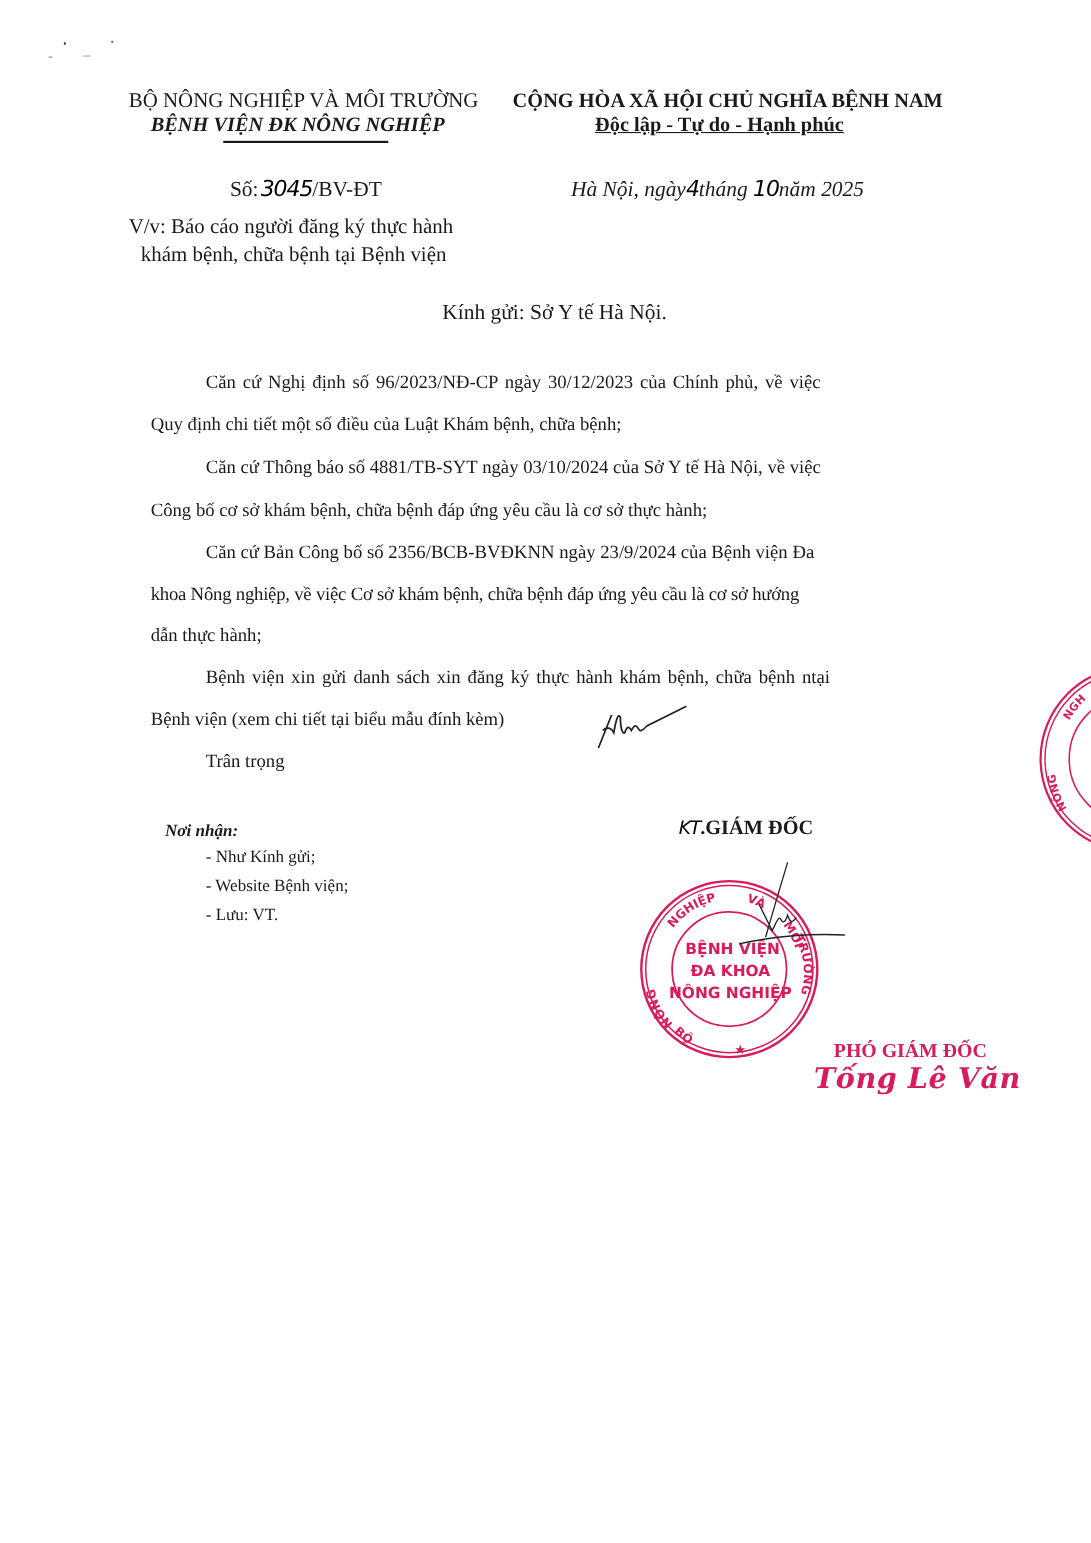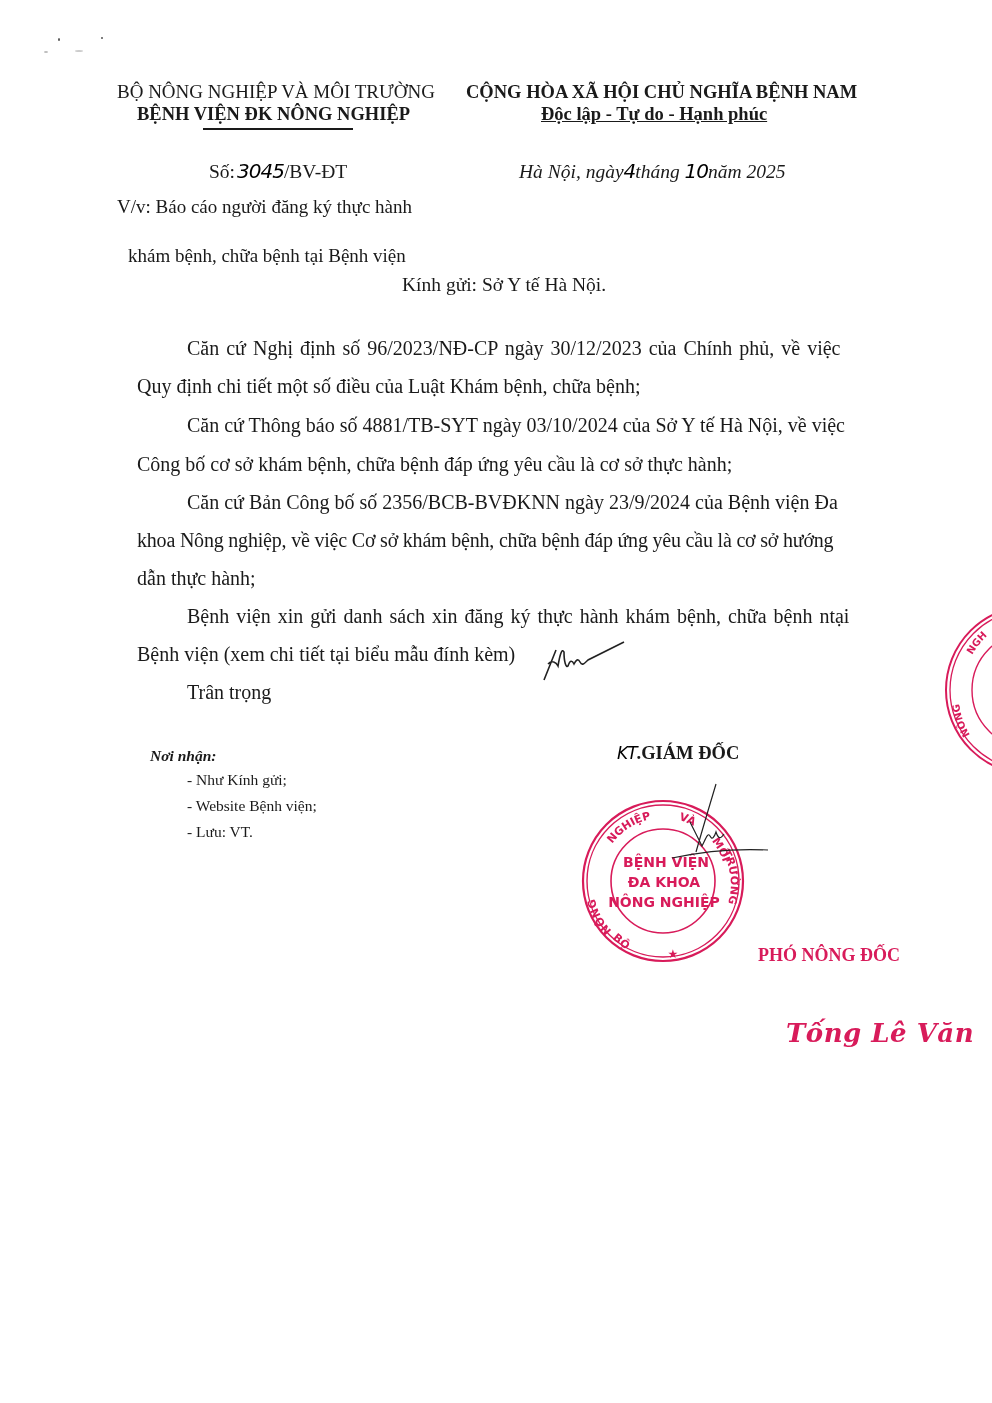--- a/index.html
+++ b/index.html
@@ -5,50 +5,50 @@
     html, body { margin: 0; padding: 0; }
     body {
       width: 992px; height: 1403px; background: #ffffff; position: relative; overflow: hidden;
       font-family: "Liberation Serif", "DejaVu Serif", serif; color: #1a1a1a;
     }
     .abs { position: absolute; white-space: nowrap; }
     .hdr { font-size: 19px; line-height: 22px; }
     .bold { font-weight: bold; }
     .ul { position: absolute; height: 1.5px; background: #1a1a1a; }
     .hand { font-family: "DejaVu Sans", sans-serif; font-style: italic; font-size: 20px; letter-spacing: -1px; color: #000000; }
-    .body-line { font-size: 20px; line-height: 24px; }
+    .body-line { font-size: 17px; line-height: 24px; }
     .small { font-size: 15.5px; line-height: 21px; }
     .stamp-color { color: #d81b5a; }
     .speck { position: absolute; background: #555; border-radius: 50%; }
   </style>
 </head>
 <body>
 
 <div class="speck" style="left:58px;top:38px;width:2px;height:3px;"></div>
 <div class="speck" style="left:101px;top:37px;width:2px;height:2px;"></div>
 <div class="speck" style="left:44px;top:51px;width:4px;height:2px;background:#bbb;"></div>
 <div class="speck" style="left:75px;top:50px;width:8px;height:2px;background:#ccc;"></div>
 
 <div class="abs hdr" style="left:117px;top:81px;">BỘ NÔNG NGHIỆP VÀ MÔI TRƯỜNG</div>
-<div class="abs hdr bold" style="left:137px;top:103px;font-size:18.5px;">BỆNH VIỆN ĐK NÔNG NGHIỆP</div>
+<div class="abs hdr bold" style="left:137px;top:103px;font-size:18.5px;font-style:italic;">BỆNH VIỆN ĐK NÔNG NGHIỆP</div>
 <div class="ul" style="left:203px;top:128px;width:150px;"></div>
 
 <div class="abs hdr bold" style="left:466px;top:81px;font-size:18.5px;">CỘNG HÒA XÃ HỘI CHỦ NGHĨA BỆNH NAM</div>
 <div class="abs hdr bold" style="left:541px;top:103px;font-size:18.5px;text-decoration:underline;">Độc lập - Tự do - Hạnh phúc</div>
 
 <div class="abs hdr" style="left:209px;top:160px;font-size:19.5px;">
   <span>Số:</span><span class="hand" style="margin-left:2px;">3045</span><span>/BV-ĐT</span>
 </div>
 
 <div class="abs hdr" style="left:519px;top:160px;font-style:italic;font-size:19.5px;">
   <span>Hà Nội, ngày</span><span class="hand">4</span><span>tháng</span> <span class="hand">10</span><span>năm 2025</span>
 </div>
 
 <div class="abs body-line" style="left:117px;top:195px;font-size:19px;">V/v: Báo cáo người đăng ký thực hành</div>
-<div class="abs body-line" style="left:128px;top:220px;font-size:19px;margin-top:24px;">khám bệnh, chữa bệnh tại Bệnh viện</div>
+<div class="abs body-line" style="left:128px;top:220px;font-size:19px;">khám bệnh, chữa bệnh tại Bệnh viện</div>
 
 <div class="abs body-line" style="left:402px;top:273px;font-size:19.5px;">Kính gửi: Sở Y tế Hà Nội.</div>
 
 <div class="abs body-line" style="left:187px;top:336px;word-spacing:2px;">Căn cứ Nghị định số 96/2023/NĐ-CP ngày 30/12/2023 của Chính phủ, về việc</div>
 <div class="abs body-line" style="left:137px;top:374px;">Quy định chi tiết một số điều của Luật Khám bệnh, chữa bệnh;</div>
 
 <div class="abs body-line" style="left:187px;top:413px;">Căn cứ Thông báo số 4881/TB-SYT ngày 03/10/2024 của Sở Y tế Hà Nội, về việc</div>
 <div class="abs body-line" style="left:137px;top:452px;">Công bố cơ sở khám bệnh, chữa bệnh đáp ứng yêu cầu là cơ sở thực hành;</div>
 
 <div class="abs body-line" style="left:187px;top:490px;">Căn cứ Bản Công bố số 2356/BCB-BVĐKNN ngày 23/9/2024 của Bệnh viện Đa</div>
@@ -96,22 +96,22 @@
     <text x="86" y="91" font-size="14">ĐA KHOA</text>
     <text x="86" y="111" font-size="14">NÔNG NGHIỆP</text>
     <text x="95" y="162" font-size="12">★</text>
   </g>
 </svg>
 
 <svg class="abs" style="left:650px;top:780px;" width="130" height="85" viewBox="0 0 130 85">
   <path d="M66 4 C60 24, 54 44, 46 72 M40 42 C44 50, 48 58, 52 66 C56 58, 58 52, 60 56 C62 60, 64 58, 66 52 C68 58, 70 60, 74 54 M22 78 C50 72, 80 68, 118 70" fill="none" stroke="#222" stroke-width="1.2"></path>
 </svg>
 
-<div class="abs stamp-color" style="left:758px;top:945px;font-size:18px;font-weight:bold;">PHÓ NÔNG ĐỐC</div>
-<div class="abs stamp-color" style="left:740px;top:1018px;font-family:'DejaVu Serif', serif;font-size:26px;font-weight:bold;font-style:italic;letter-spacing:0.5px;margin-left:46px;">Tống Lê Văn</div>
+<div class="abs stamp-color" style="left:758px;top:945px;font-size:18px;font-weight:bold;">PHÓ GIÁM ĐỐC</div>
+<div class="abs stamp-color" style="left:740px;top:966px;font-family:'DejaVu Serif', serif;font-size:26px;font-weight:bold;font-style:italic;letter-spacing:0.5px;">Tống Lê Văn</div>
 
 <svg class="abs" style="left:942px;top:600px;" width="50" height="180" viewBox="0 0 50 180">
   <defs>
     <path id="edgeLeft" d="M 28 135 A 80 80 0 0 1 22 65"></path>
     <path id="edgeTop" d="M 30 55 A 80 80 0 0 1 60 25"></path>
   </defs>
   <circle cx="88" cy="90" r="84" fill="none" stroke="#d81b5a" stroke-width="2"></circle>
   <circle cx="88" cy="90" r="80" fill="none" stroke="#d81b5a" stroke-width="1.3"></circle>
   <circle cx="88" cy="90" r="58" fill="none" stroke="#d81b5a" stroke-width="1.4"></circle>
   <g font-family="DejaVu Sans, sans-serif" font-weight="bold" font-size="10" fill="#d81b5a">

